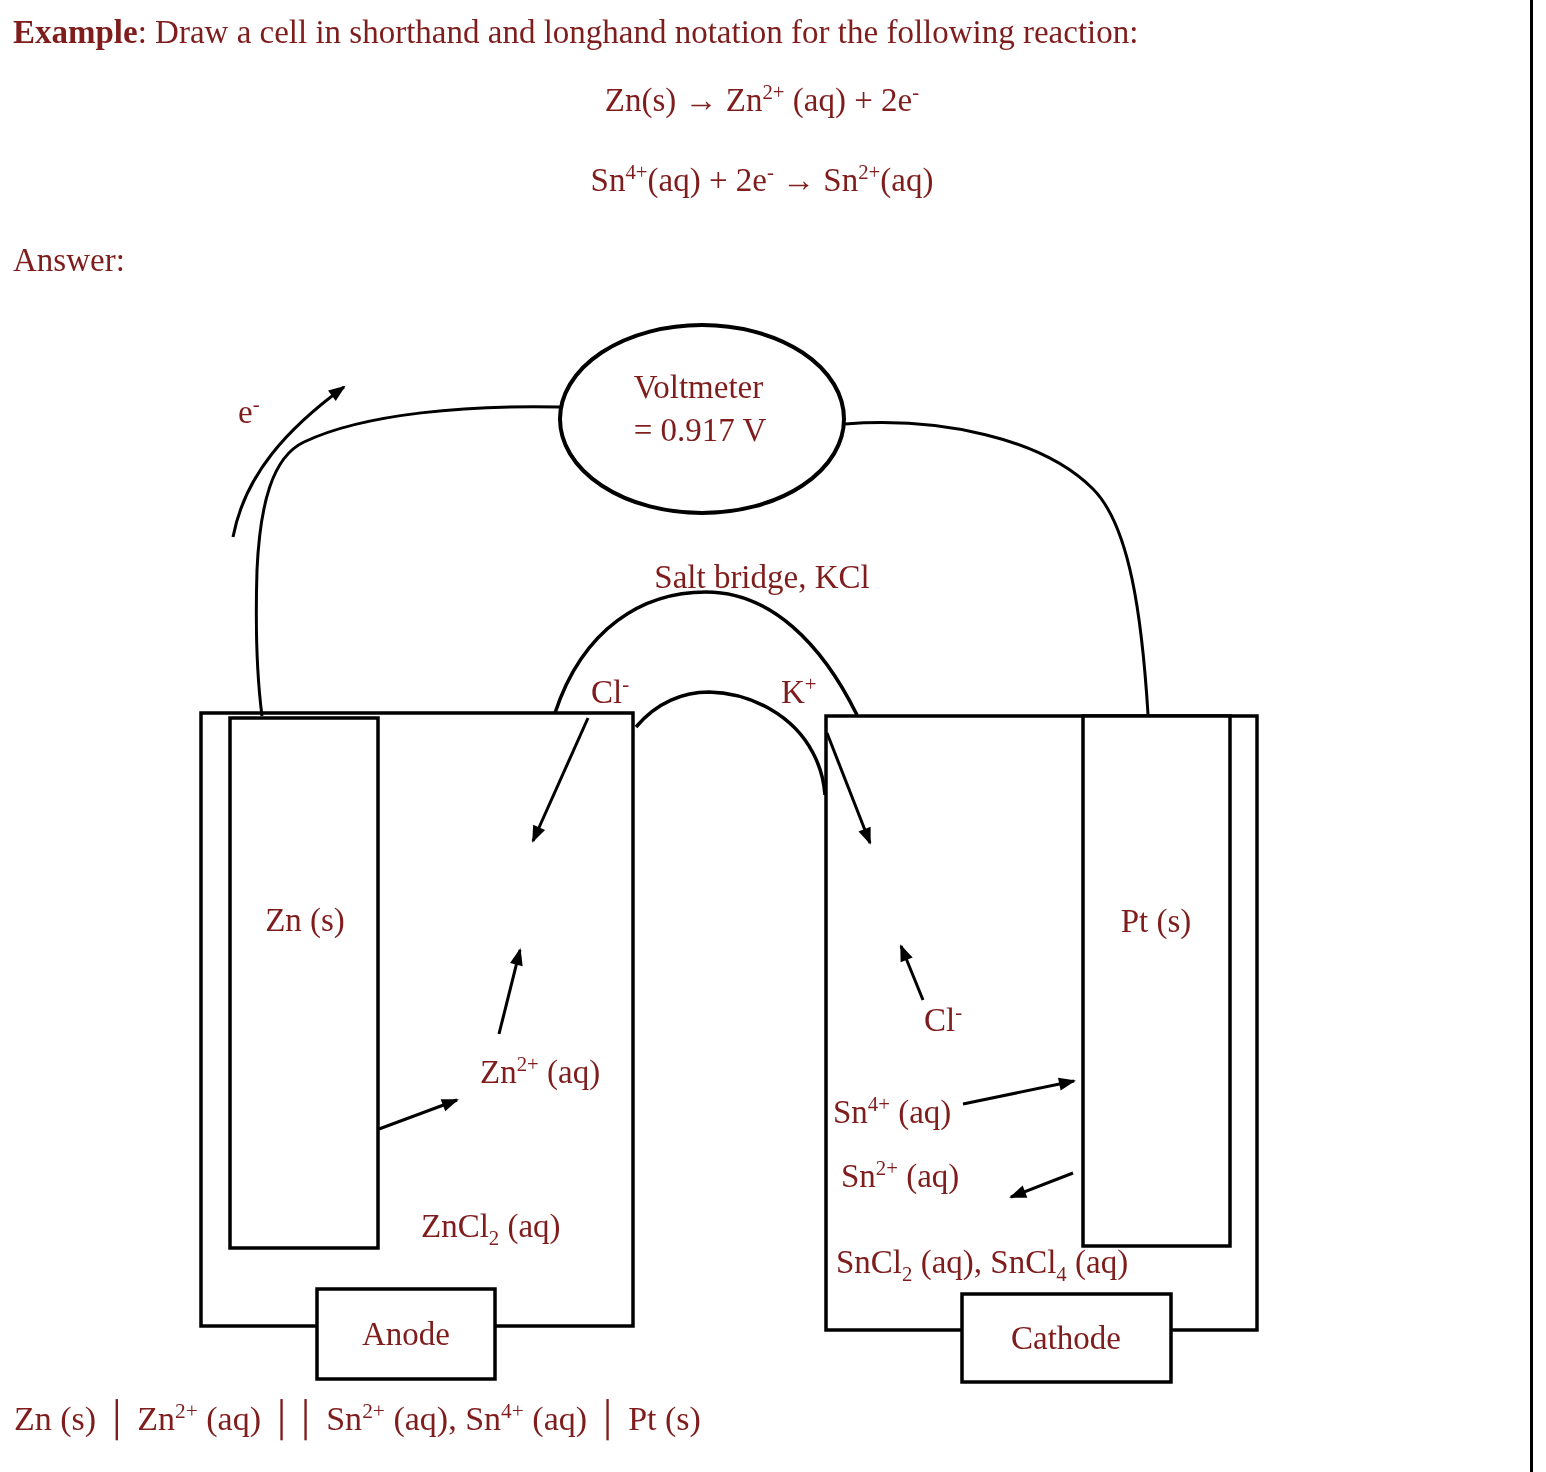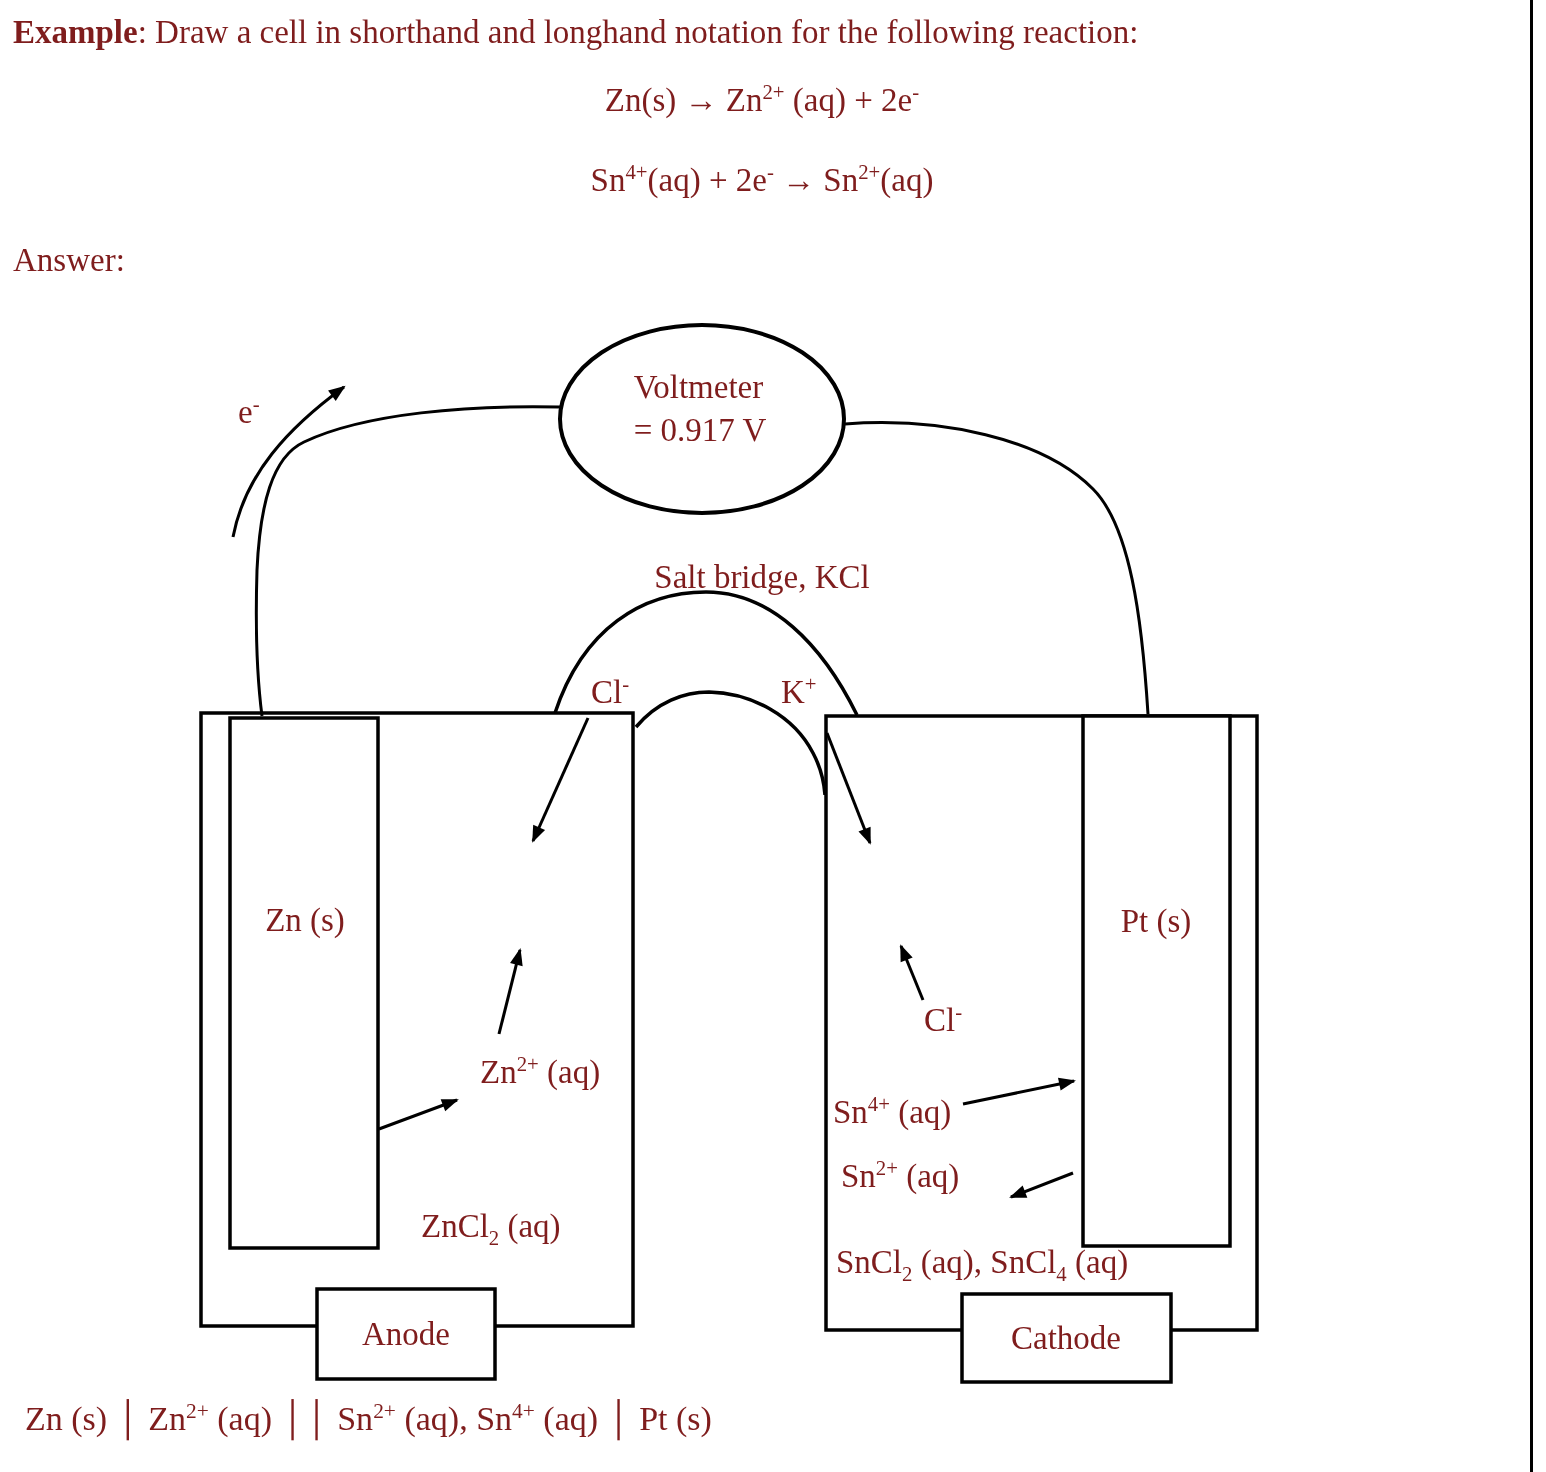--- a/index.html
+++ b/index.html
@@ -88,16 +88,16 @@
   <div class="txt lbl centered" style="left:1156px;top:921px;">Pt (s)</div>
   <div class="txt lbl" style="left:480px;top:1052px;">Zn<sup>2+</sup> (aq)</div>
   <div class="txt lbl" style="left:421px;top:1206px;">ZnCl<sub>2</sub> (aq)</div>
   <div class="txt lbl" style="left:924px;top:1000px;">Cl<sup>-</sup></div>
   <div class="txt lbl" style="left:833px;top:1092px;">Sn<sup>4+</sup> (aq)</div>
   <div class="txt lbl" style="left:841px;top:1156px;">Sn<sup>2+</sup> (aq)</div>
   <div class="txt lbl" style="left:836px;top:1242px;">SnCl<sub>2</sub> (aq), SnCl<sub>4</sub> (aq)</div>
   <div class="txt lbl centered" style="left:406px;top:1334px;">Anode</div>
   <div class="txt lbl centered" style="left:1066px;top:1338px;">Cathode</div>
 
-  <div class="txt" style="left:25px;top:1398px;font-size:34px;">Zn (s) │ Zn<sup>2+</sup> (aq) ││ Sn<sup>2+</sup> (aq), Sn<sup>4+</sup> (aq) │ Pt (s)</div>
+  <div class="txt" style="left:14px;top:1398px;font-size:34px;">Zn (s) │ Zn<sup>2+</sup> (aq) ││ Sn<sup>2+</sup> (aq), Sn<sup>4+</sup> (aq) │ Pt (s)</div>
 
   <div class="rborder"></div>
 </div>
 
 </body></html>

